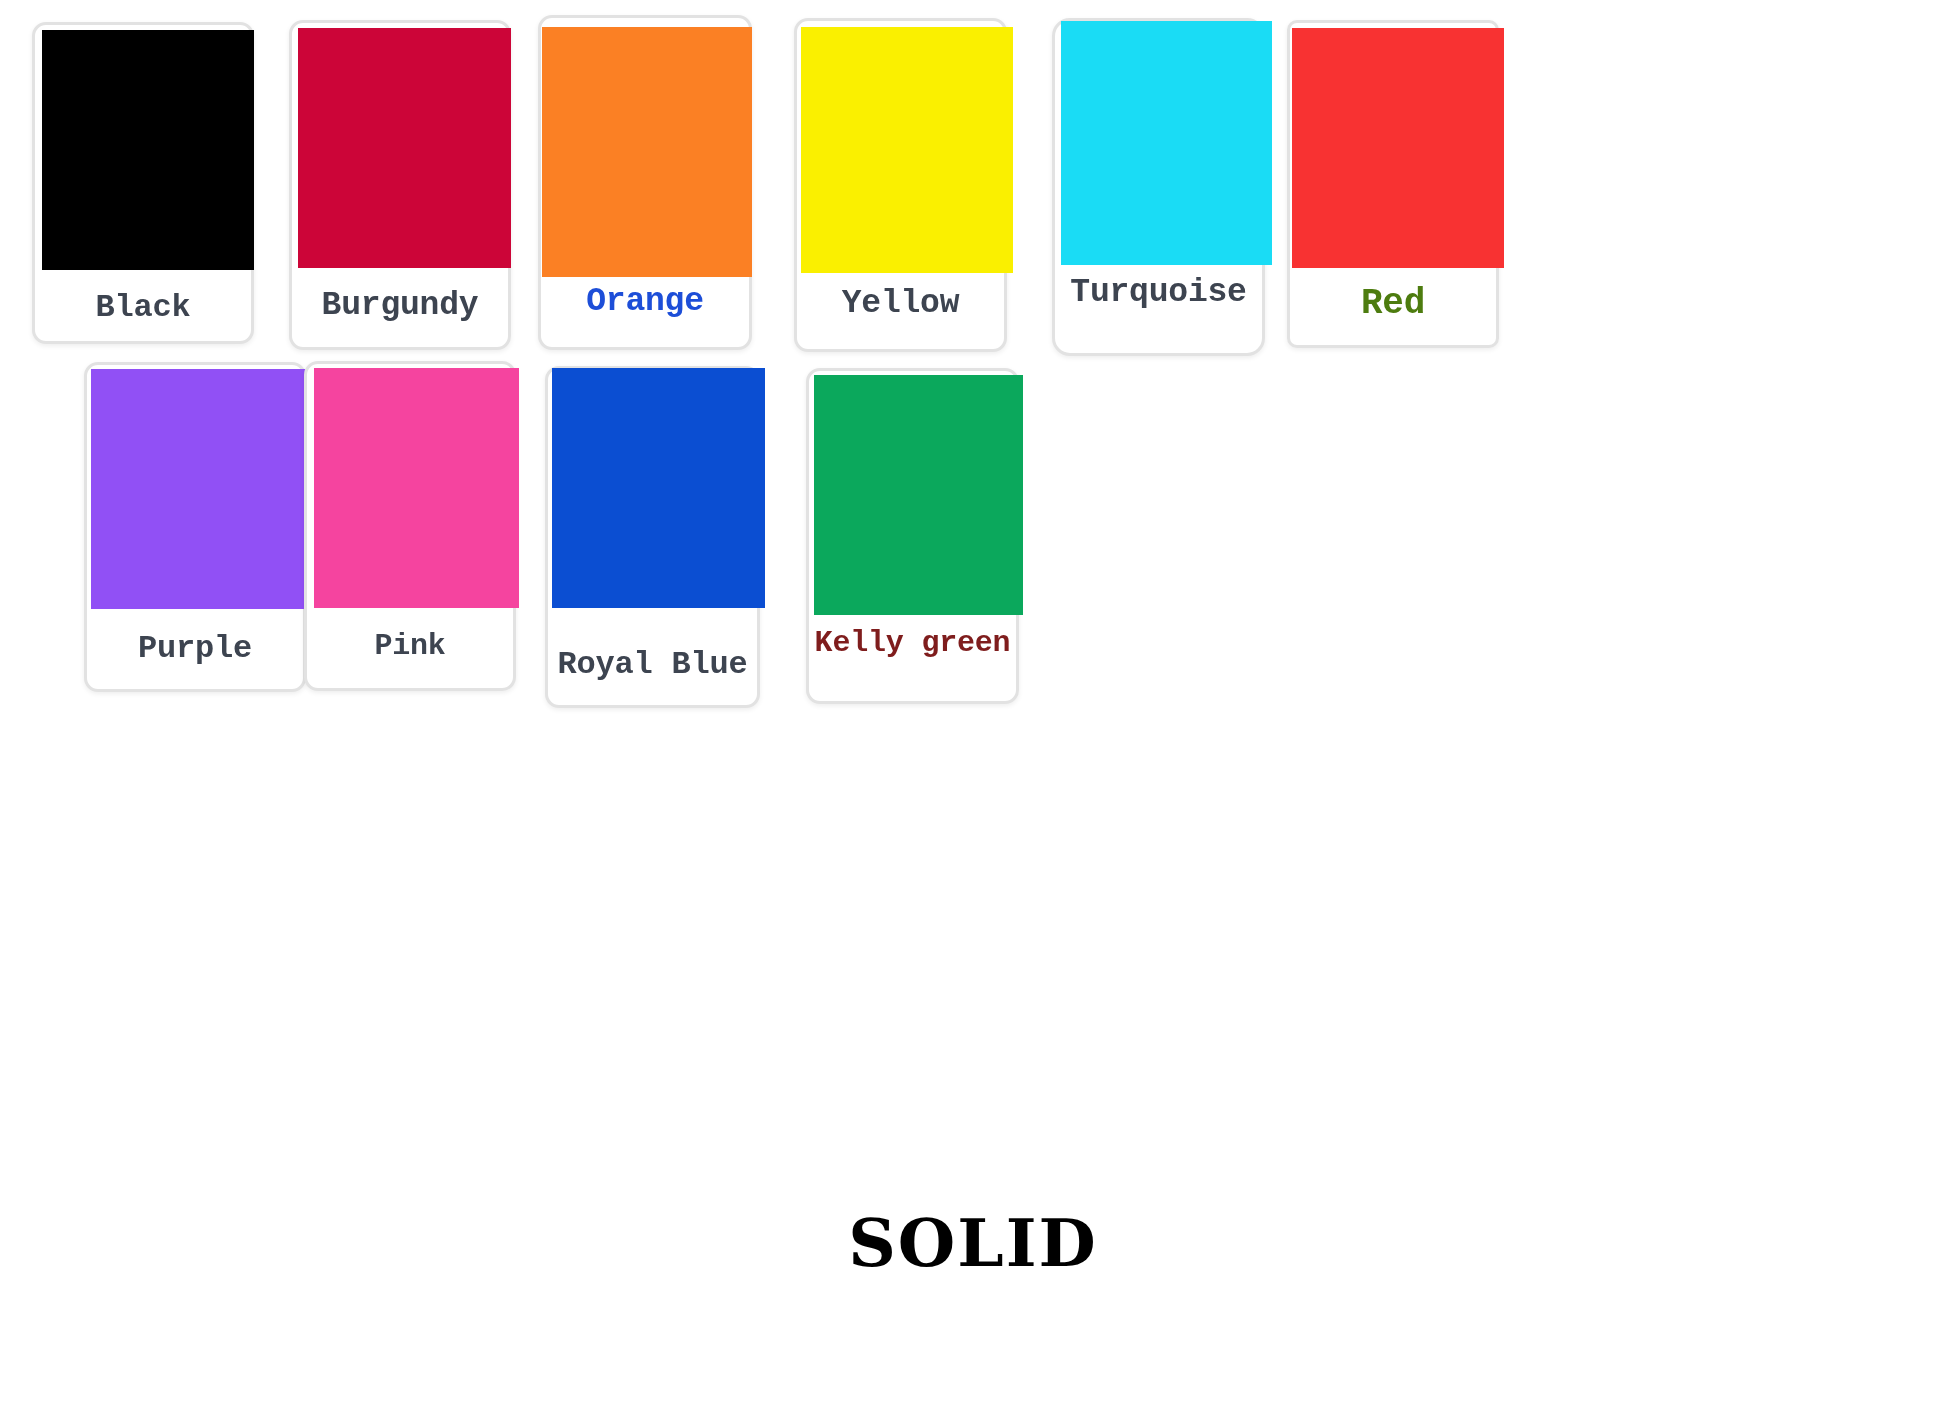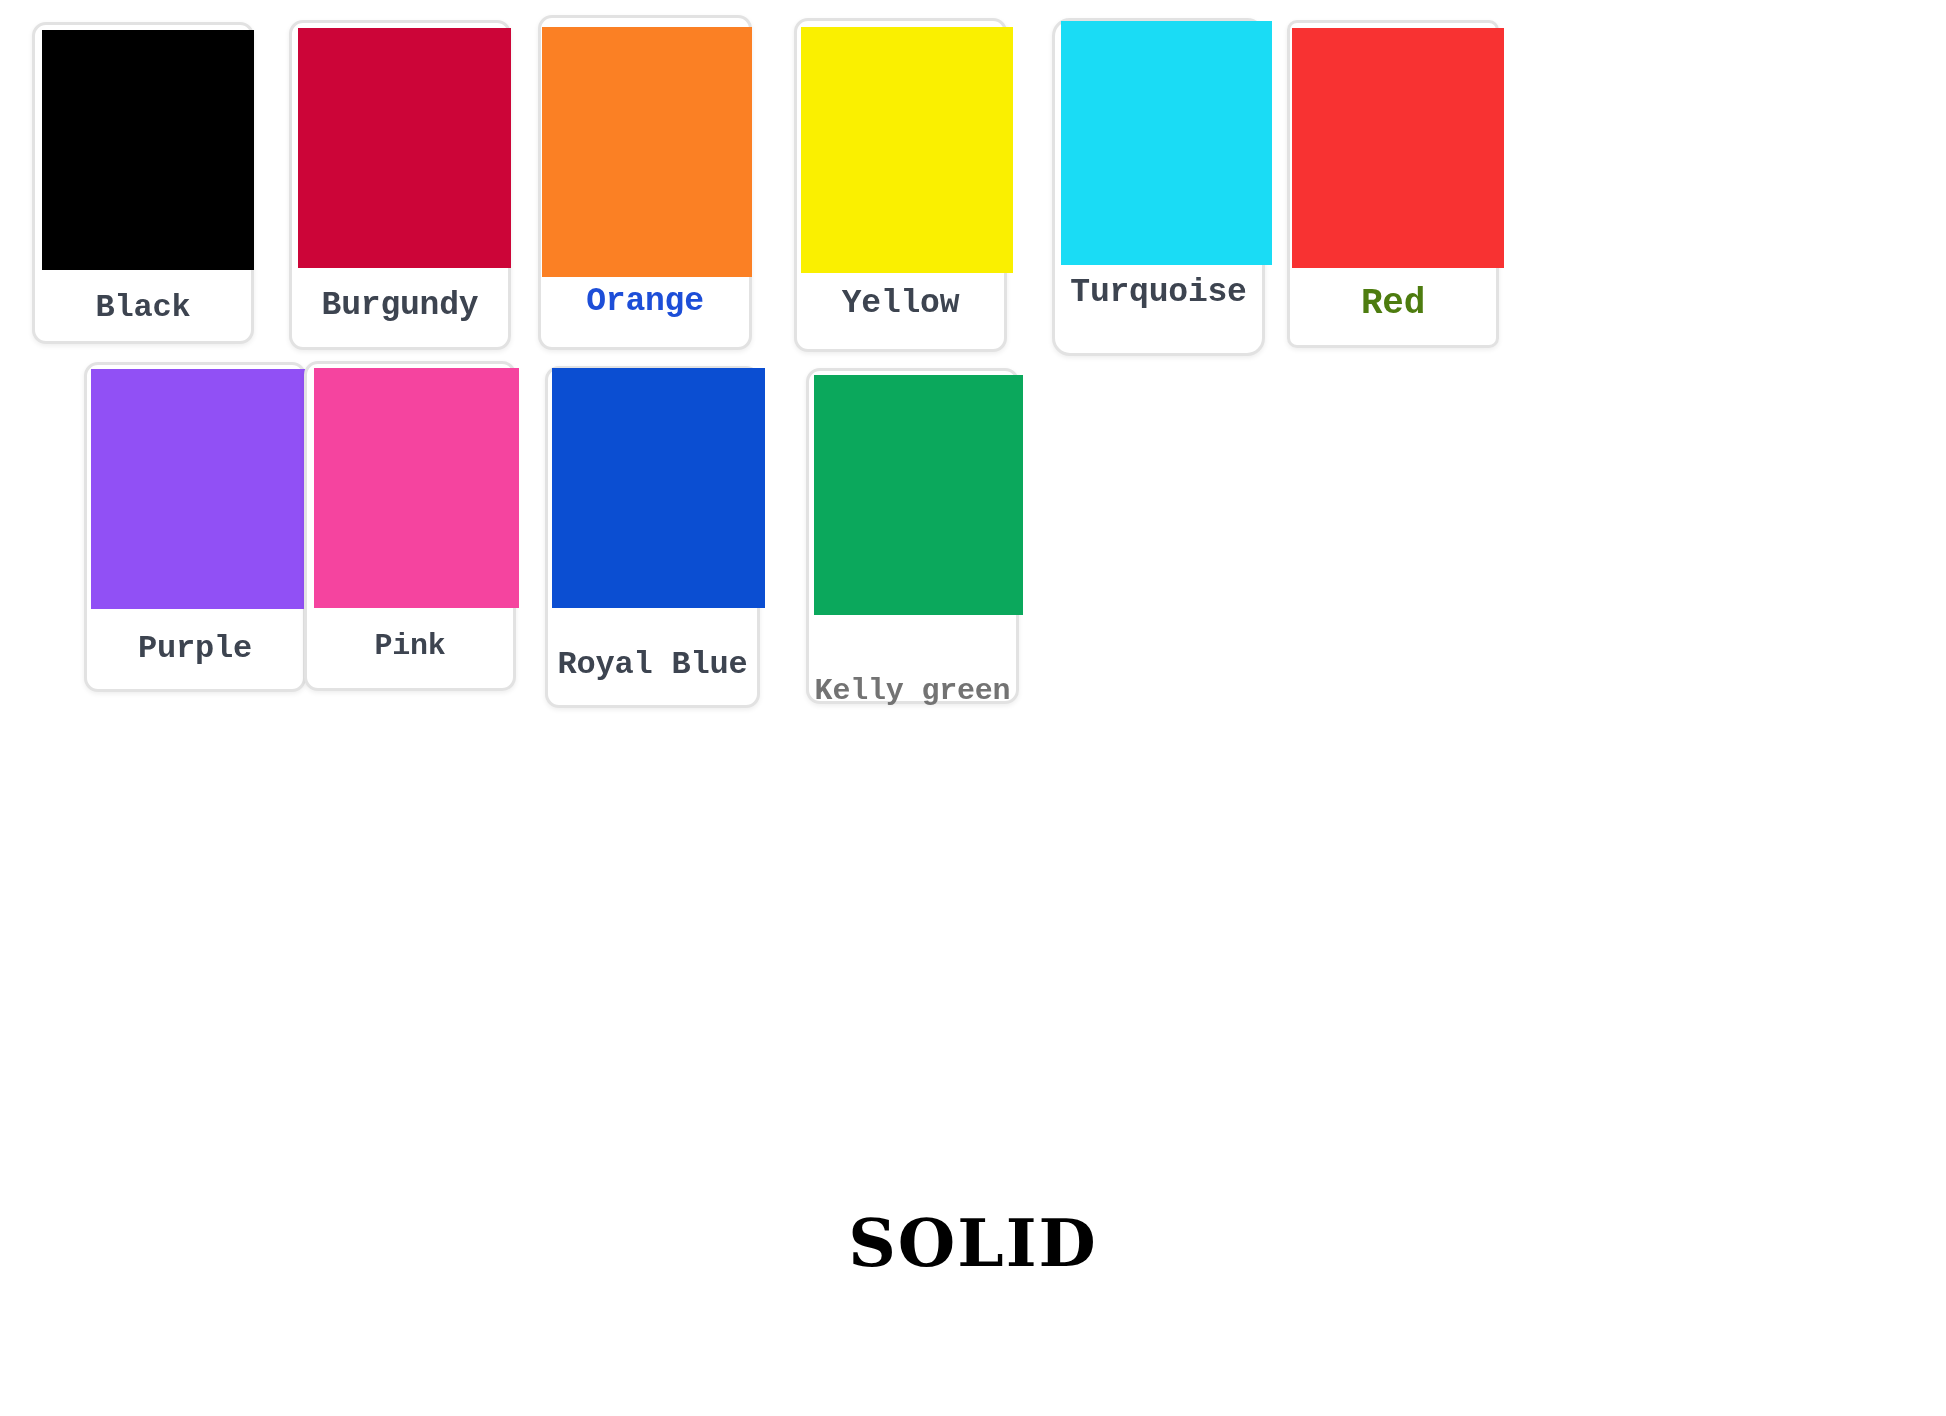--- a/index.html
+++ b/index.html
@@ -101,19 +101,19 @@
     <div class="swatch-card" style="left: 304px; top: 361px; width: 212px; height: 330px; border-radius: 14px; border-color: rgb(226, 226, 226); background: rgb(255, 255, 255);">
       <div class="swatch-chip" title="#f5449f" style="left: 7px; top: 4px; width: 205px; height: 240px; background: rgb(245, 68, 159);"></div>
       <div class="swatch-label" style="top: 265px; font-size: 30px; color: rgb(61, 68, 80);">Pink</div>
     </div>
     <div class="swatch-card" style="left: 545px; top: 366px; width: 215px; height: 342px; border-radius: 14px; border-color: rgb(226, 226, 226); background: rgb(255, 255, 255);">
       <div class="swatch-chip" title="#0b4ed2" style="left: 4px; top: -1px; width: 213px; height: 240px; background: rgb(11, 78, 210);"></div>
       <div class="swatch-label" style="top: 277px; font-size: 32px; color: rgb(61, 68, 80);">Royal Blue</div>
     </div>
     <div class="swatch-card" style="left: 806px; top: 368px; width: 213px; height: 336px; border-radius: 14px; border-color: rgb(226, 226, 226); background: rgb(255, 255, 255);">
       <div class="swatch-chip" title="#0ba85c" style="left: 5px; top: 4px; width: 209px; height: 240px; background: rgb(11, 168, 92);"></div>
-      <div class="swatch-label" style="top: 255px; font-size: 30px; color: #737373; margin-top: 48px;">Kelly green</div>
+      <div class="swatch-label" style="top: 255px; font-size: 30px; color: #7f1d1d;">Kelly green</div>
     </div>
   </div>
 
 <div id="board-title">
   <span class="title-line">SOLID</span>
 </div>
 
 </body></html>

